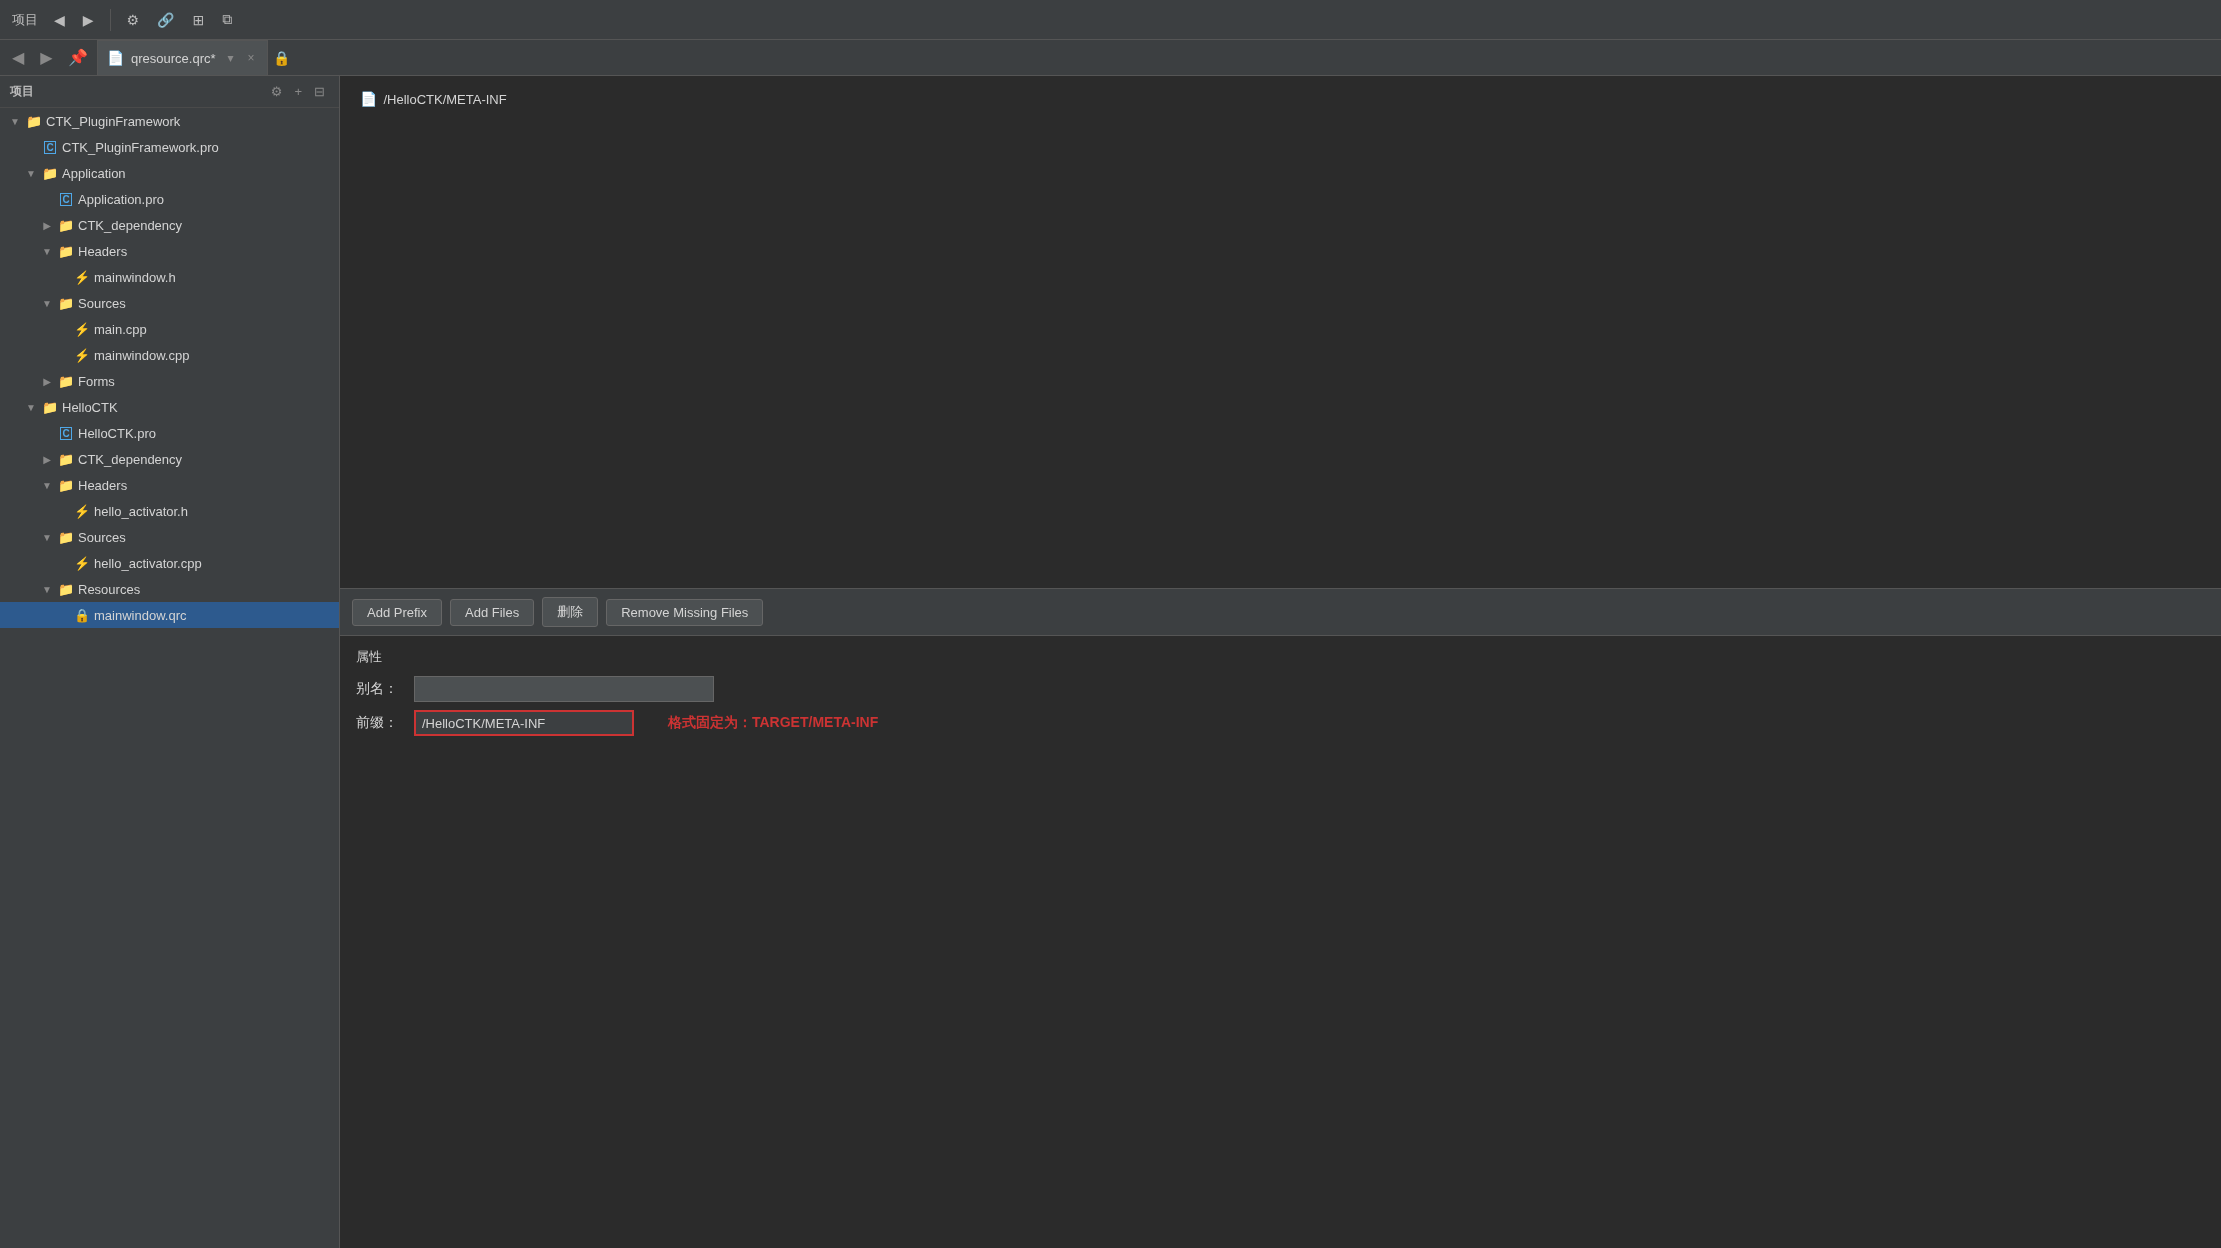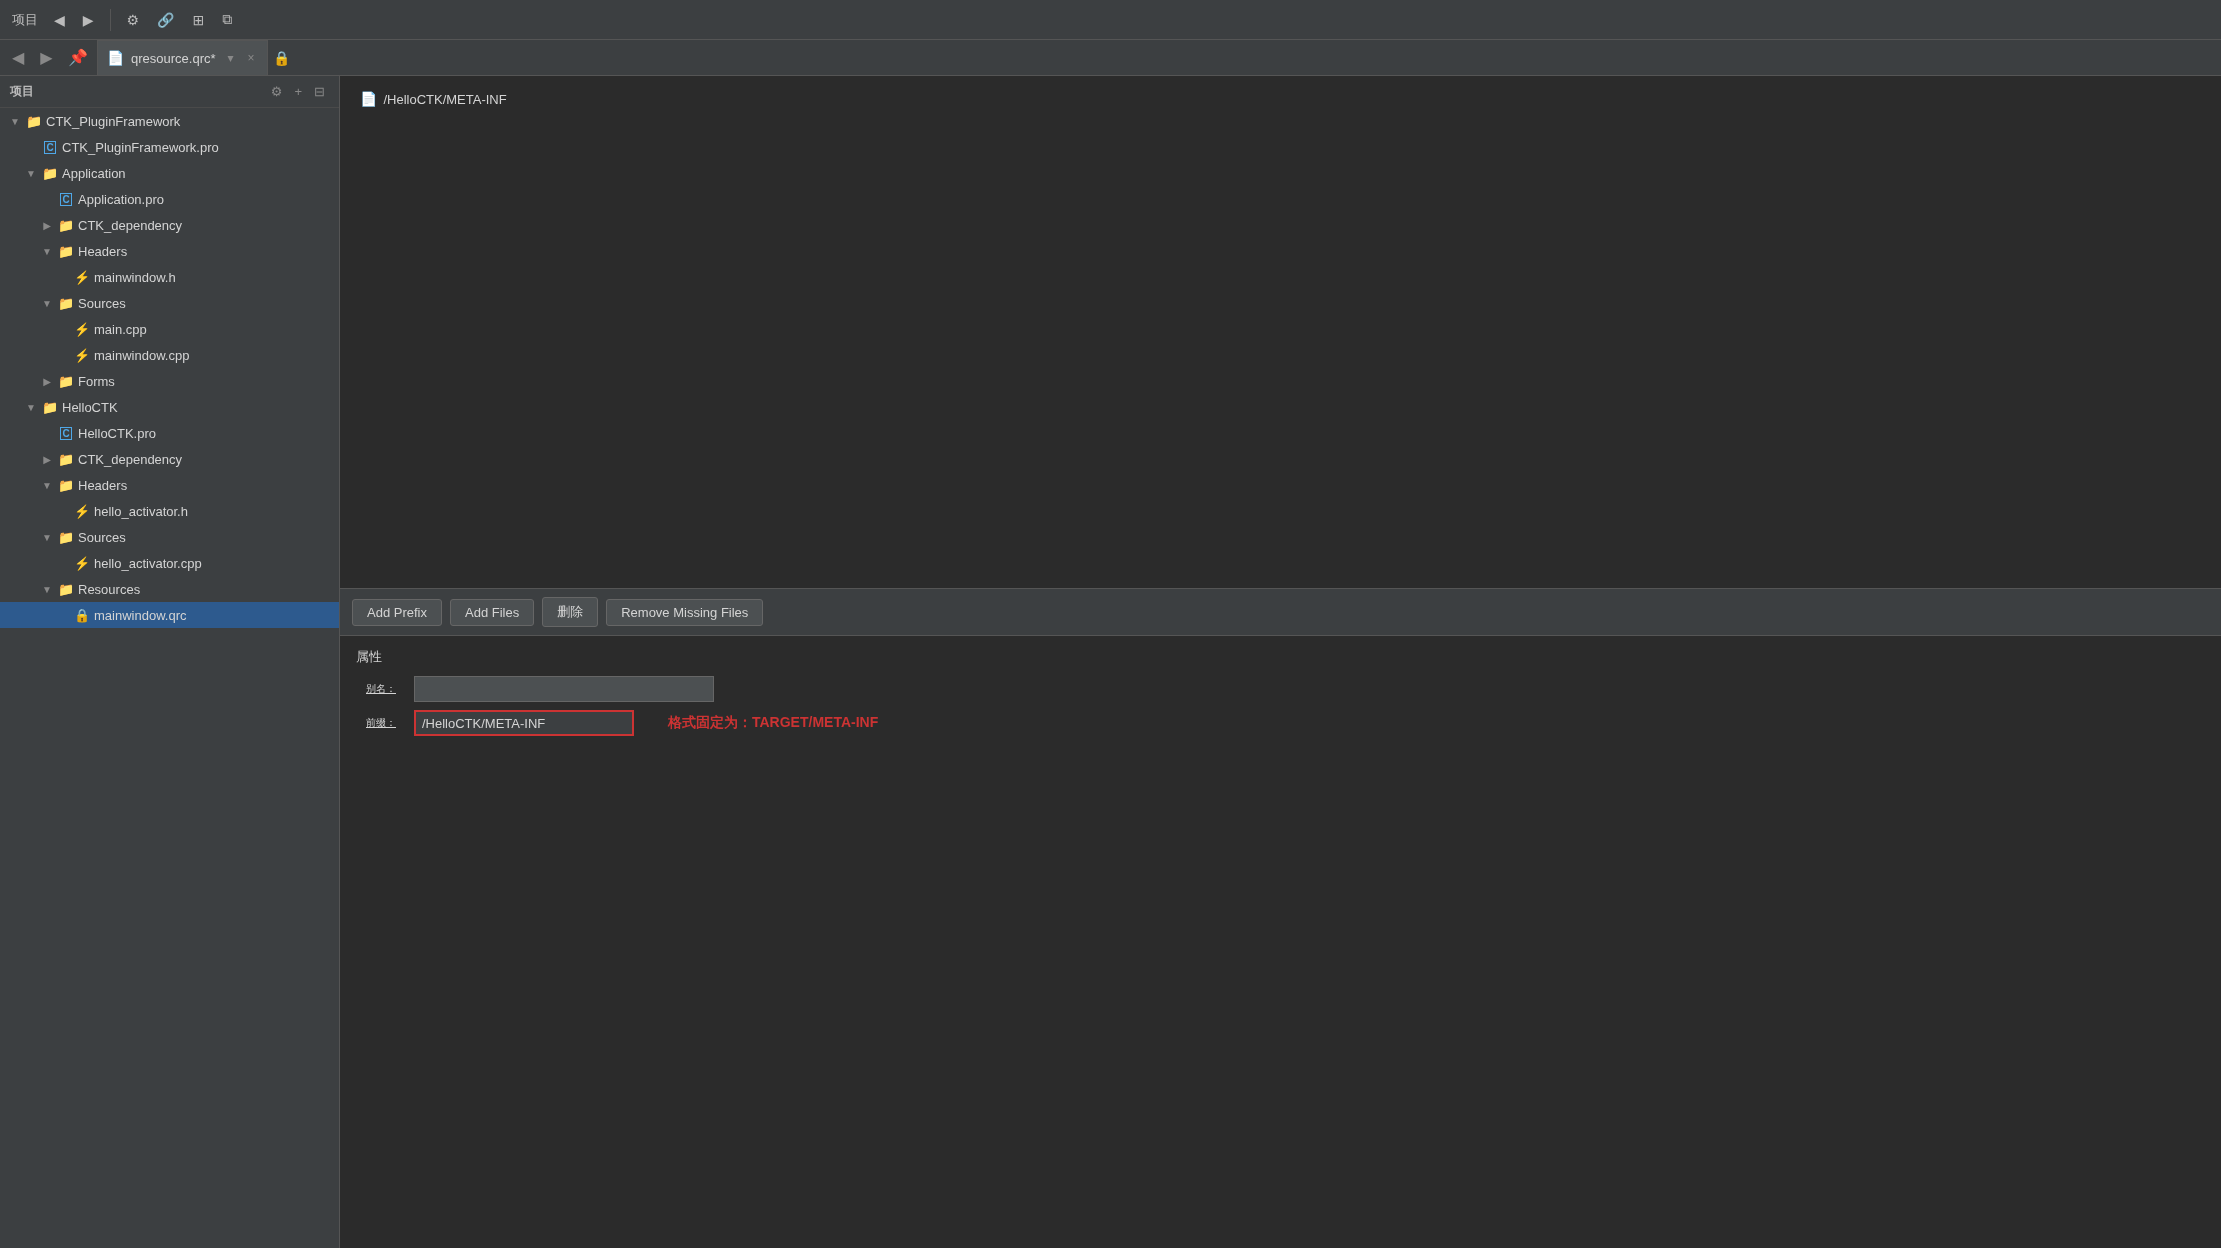--- a/index.html
+++ b/index.html
@@ -250,25 +250,24 @@
       margin-bottom: 10px;
     }
     .property-row {
       display: flex;
       align-items: center;
       margin-bottom: 8px;
       gap: 8px;
     }
     .property-label {
       color: #d4d4d4;
-      font-size: 10px;
+      font-size: 14px;
       width: 50px;
-      text-align: center;
-      flex-shrink: 0;
-      text-decoration: underline;
+      text-align: left;
+      flex-shrink: 0;
     }
     .property-input {
       height: 26px;
       background: #4c5052;
       border: 1px solid #666;
       color: #d4d4d4;
       font-size: 13px;
       padding: 2px 6px;
       font-family: inherit;
     }

